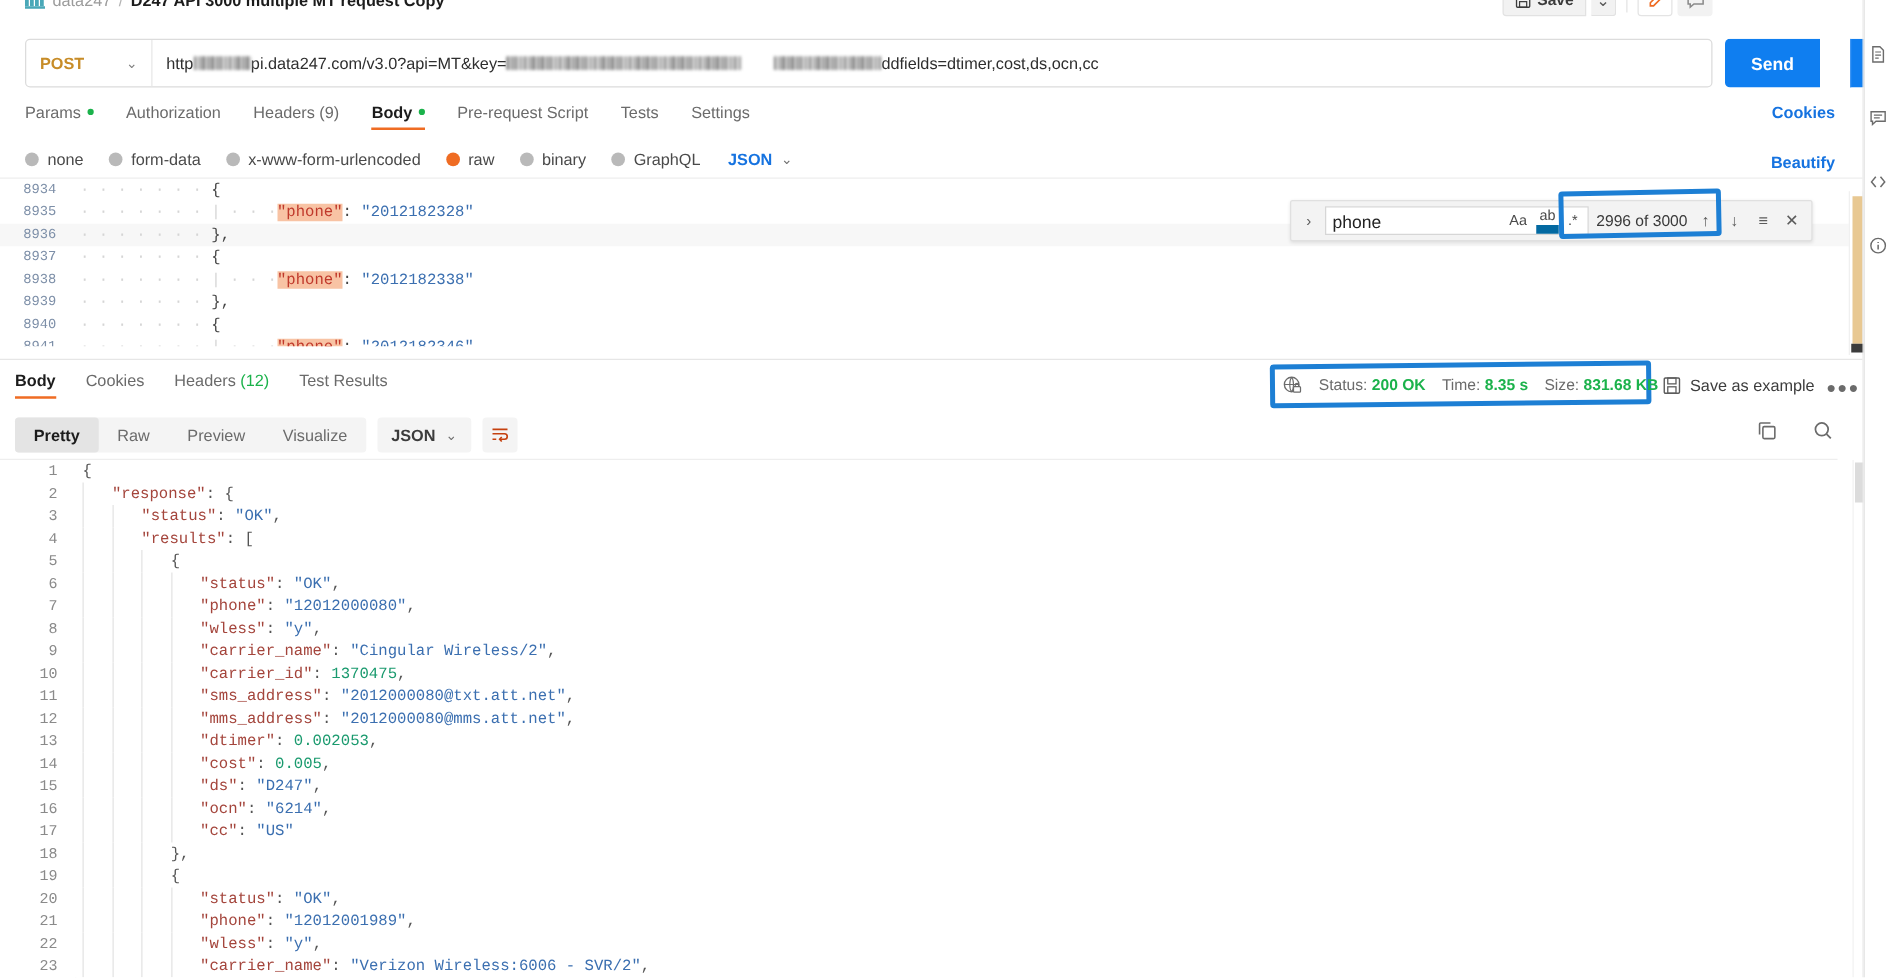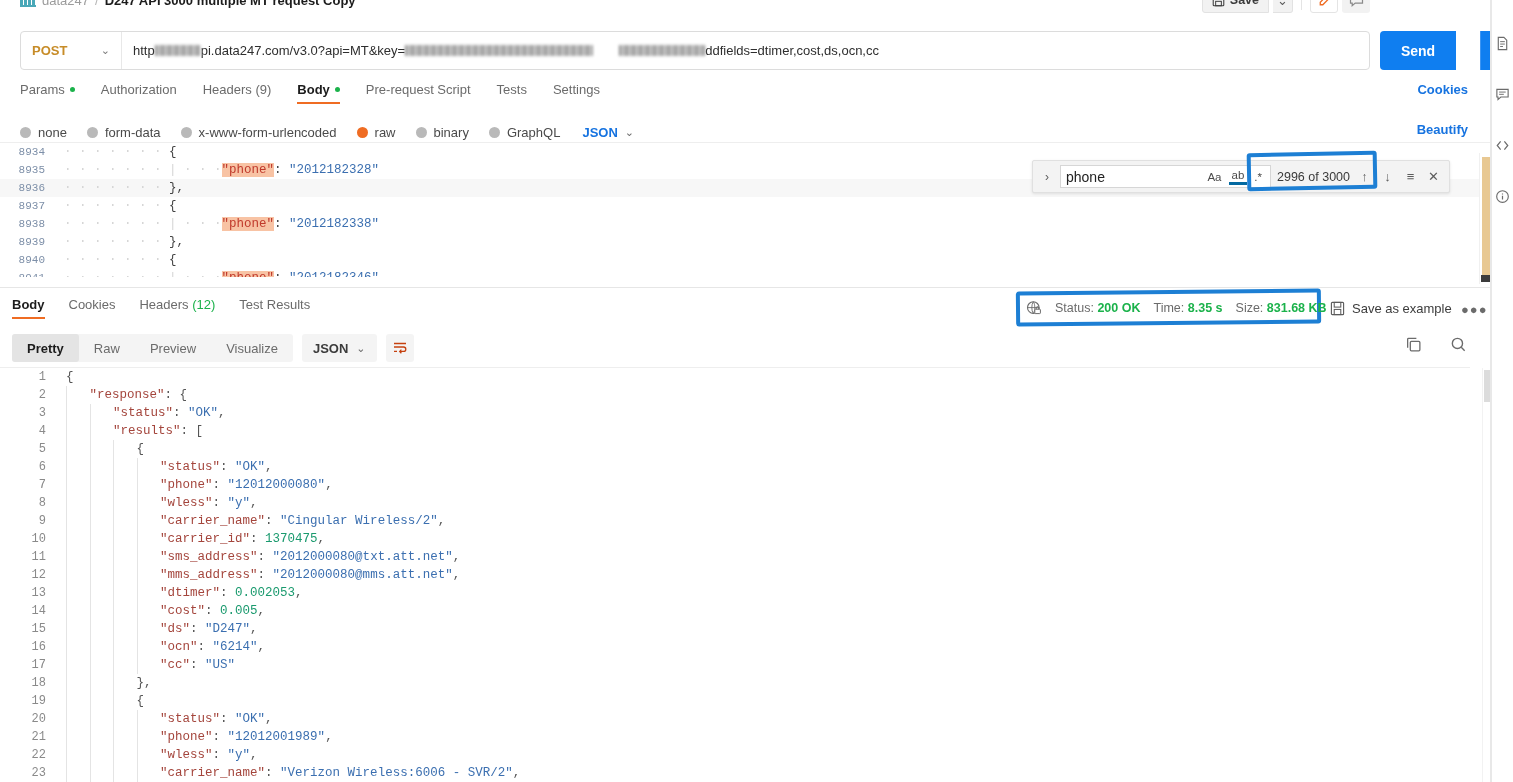--- a/index.html
+++ b/index.html
@@ -108,21 +108,21 @@
   }
   .dot-green { width: 5px; height: 5px; border-radius: 50%; background: #1bb24b; }
   .cookies-link {
     position: absolute; top: 82px; right: 45px;
     color: #1673e0; font-size: 13px; font-weight: bold;
   }
 
   
   .body-row {
     position: absolute; top: 120px; left: 20px; width: 1350px; height: 24px;
-    display: flex; align-items: center; gap: 20px;
+    display: flex; align-items: flex-start; gap: 20px;
   }
   .radio-item { display: flex; align-items: center; gap: 7px; font-size: 13px; color: #4a4a4a; }
   .radio { width: 11px; height: 11px; border-radius: 50%; background: #b9b9b9; }
   .radio.on { background: #ef6c23; }
   .json-sel { display: flex; align-items: center; gap: 7px; color: #1673e0; font-size: 13px; font-weight: bold; margin-left: 2px; }
   .json-sel .cv { color: #6b6b6b; font-weight: normal; font-size: 11px; }
   .beautify-link {
     position: absolute; top: 122px; right: 45px;
     color: #1673e0; font-size: 13px; font-weight: bold;
   }
@@ -159,21 +159,21 @@
     display: flex; align-items: center; padding: 0 7px; gap: 6px;
     box-shadow: 0 1px 3px rgba(0,0,0,.10);
   }
   .find-expand { color: #5c5c5c; font-size: 12px; width: 14px; text-align: center; }
   .find-input-wrap {
     flex: 1; height: 23px; background: #fff; border: 1px solid #d6d6d6;
     display: flex; align-items: center; padding: 0 5px; gap: 4px;
   }
   .find-input { flex: 1; font-size: 14px; color: #222; }
   .find-toggle { font-size: 11.5px; color: #4a4a4a; padding: 1px 3px; }
-  .find-toggle.u { border-bottom: 3px solid #0369a1; }
+  .find-toggle.u { border-bottom: 7px solid #0369a1; }
   .find-count { font-size: 12.5px; color: #3a3a3a; white-space: nowrap; }
   .find-ico { color: #5c5c5c; font-size: 13px; width: 17px; text-align: center; }
 
   
   .annot {
     position: absolute; border: 4px solid #1d7fd4; border-radius: 3px;
     pointer-events: none;
   }
   .annot.a1 { top: 152px; left: 1247px; width: 130px; height: 38px; transform: rotate(-1.1deg); }
   .annot.a2 { top: 290px; left: 1016px; width: 305px; height: 35px; transform: rotate(-0.6deg); }

